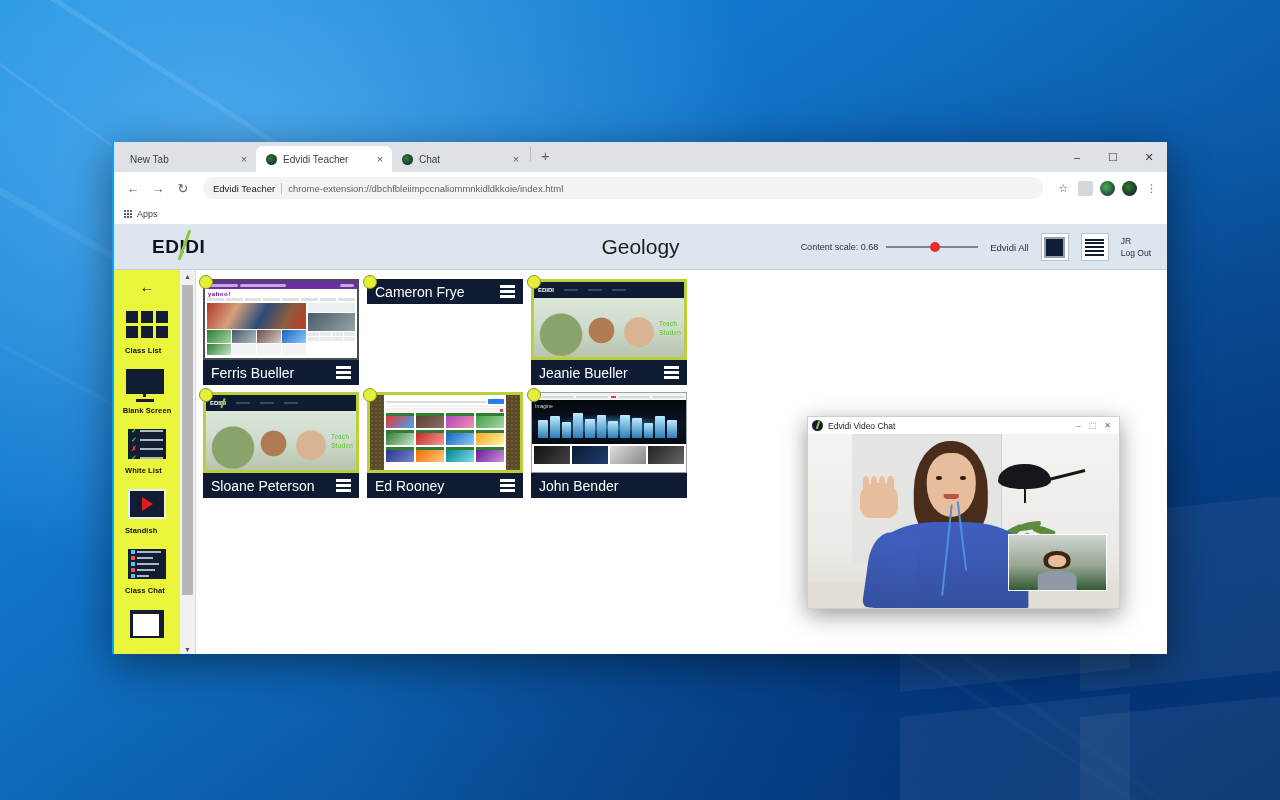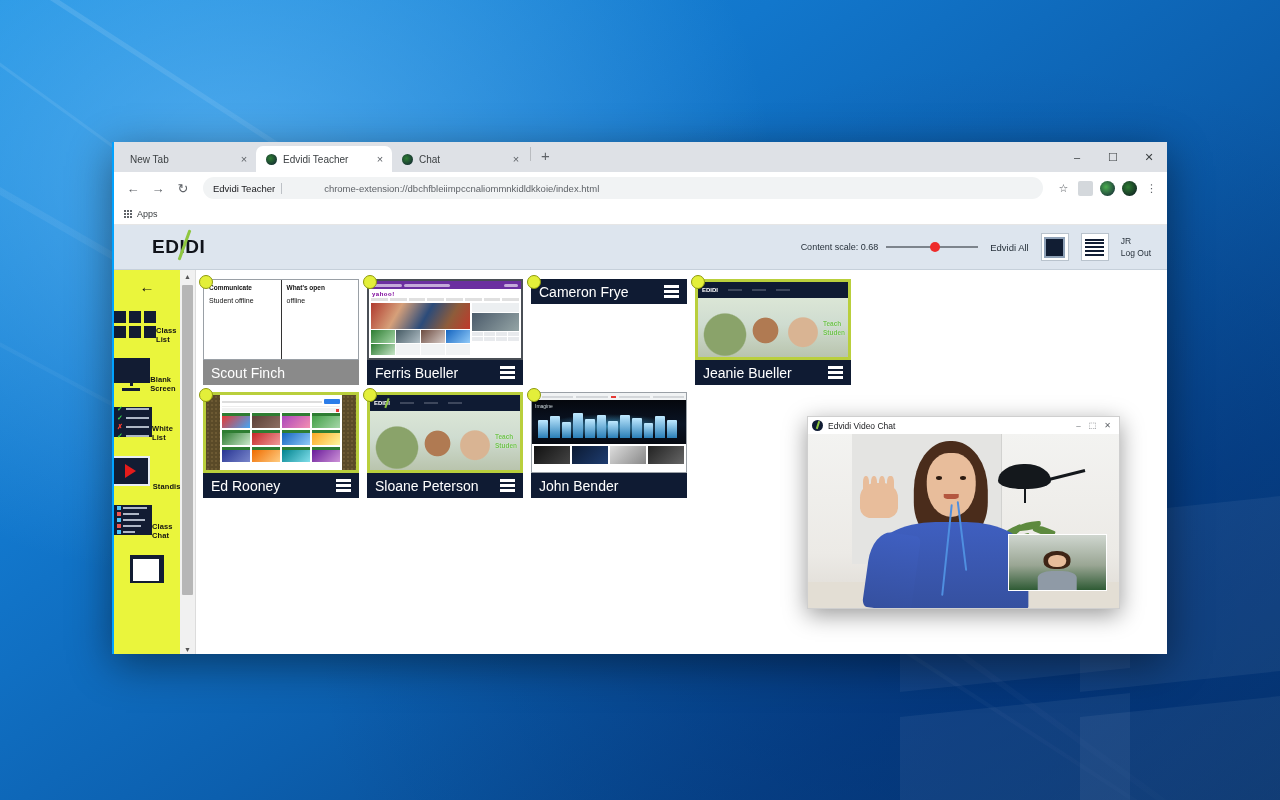--- a/index.html
+++ b/index.html
@@ -61,21 +61,21 @@
 
   
   .toolbar{height:32px;background:#ffffff;display:flex;align-items:center;padding:0 8px;gap:3px;}
   .navbtn{width:22px;height:22px;display:flex;align-items:center;justify-content:center;color:#5f6368;font-size:13px;}
   .omnibox{
     flex:1;height:22px;background:#f1f3f4;border-radius:11px;display:flex;align-items:center;
     padding:0 10px;font-size:9.5px;color:#202124;gap:6px;margin:0 6px;
   }
   .omnibox .site{color:#202124;}
   .omnibox .divider{width:1px;height:11px;background:#bdc1c6;}
-  .omnibox .url{color:#5f6368;margin-left:36px;}
+  .omnibox .url{color:#5f6368;}
   .tbicons{display:flex;align-items:center;gap:7px;padding-left:4px;}
   .tbicon{width:15px;height:15px;display:flex;align-items:center;justify-content:center;font-size:11px;color:#5f6368;}
 
   
   .bookmarks{height:20px;background:#fff;border-bottom:1px solid #e6e6e6;display:flex;align-items:center;padding:0 10px;gap:5px;}
   .bk-grid{display:grid;grid-template-columns:repeat(3,2px);grid-template-rows:repeat(3,2px);gap:1px;}
   .bk-grid i{background:#5f6368;width:2px;height:2px;display:block;}
   .bk-label{font-size:9px;color:#3c4043;}
 
   
@@ -107,21 +107,21 @@
   .userbox{font-size:8.5px;color:#27313b;line-height:1.45;text-align:left;}
 
   .appbody{display:flex;height:386px;}
 
   
   .sidebar{
     width:66px;background:#eaf53c;flex:0 0 66px;display:flex;flex-direction:column;
     align-items:center;padding-top:5px;overflow:hidden;
   }
   .backarrow{font-size:15px;color:#111;margin:3px 0 9px 0;}
-  .sbitem{display:flex;flex-direction:row;align-items:flex-end;margin-bottom:9px;}
+  .sbitem{display:flex;flex-direction:column;align-items:flex-start;margin-bottom:9px;}
   .sbicon{width:44px;height:40px;display:flex;align-items:center;justify-content:center;}
   .sblabel{font-size:7.5px;font-weight:bold;color:#111;margin-top:2px;letter-spacing:.1px;}
 
   .icn-grid{display:grid;grid-template-columns:repeat(3,12px);grid-template-rows:repeat(2,12px);gap:3px;}
   .icn-grid i{background:#121c33;display:block;}
   .icn-screen{width:38px;height:30px;position:relative;}
   .icn-screen .scr{width:38px;height:25px;background:#121c33;}
   .icn-screen .stand{width:18px;height:3px;background:#121c33;margin:2px auto 0;}
   .icn-screen .neck{width:3px;height:3px;background:#121c33;margin:0 auto;}
   .icn-list{width:38px;height:30px;background:#121c33;display:flex;flex-direction:column;justify-content:center;gap:2px;padding:3px 3px;box-sizing:border-box;}
@@ -405,20 +405,21 @@
     <span class="bk-label">Apps</span>
   </div>
 
   <div id="app">
 
     <div class="appheader">
       <div class="logo">
         <span>ED</span><span>IDI</span>
         <span class="slash"></span>
       </div>
+      <div class="apptitle">Geology</div>
 
       <div class="hdr-right">
         <div class="scalewrap">
           <span>Content scale: 0.68</span>
           <span class="slider">
             <span class="track"></span>
             <span class="knob"></span>
           </span>
         </div>
         <span class="selectall">Edvidi All</span>
@@ -546,38 +547,20 @@
         <div class="arw">▲</div>
         <div class="thumb"></div>
         <div class="arw bot">▼</div>
       </div>
 
       <div class="tilearea">
 
         <div class="tilerow">
 
 
-          <div class="tile">
-            <span class="dot"></span>
-            <div class="shot">
-              <div class="offline">
-                <div class="col">
-                  <div class="ttl">Communicate</div>
-                  <div class="val">Student offline</div>
-                </div>
-                <div class="col">
-                  <div class="ttl">What's open</div>
-                  <div class="val">offline</div>
-                </div>
-              </div>
-            </div>
-            <div class="namebar grey">
-              <span>Scout Finch</span>
-            </div>
-          </div>
 
           <div class="tile sel">
             <span class="dot"></span>
             <div class="shot">
               <div class="mini">
                 <div class="chrome-bar">
                   <span class="pill" style="width:30px"></span>
                     <span class="pill" style="width:46px"></span>
                   <span class="pill" style="width:14px;margin-left:auto"></span>
                 </div>
@@ -676,20 +659,48 @@
                 </span>
             </div>
           </div>
         </div>
 
         <div class="tilerow">
 
           <div class="tile hl">
             <span class="dot"></span>
             <div class="shot">
+              <div class="ed">
+                <div class="topnav">
+                  <span class="brand">EDIDI<span class="sl"></span></span>
+                  <span class="lnk"></span>
+                    <span class="lnk"></span>
+                    <span class="lnk"></span>
+                </div>
+                <div class="photo">
+                  <div class="ovl">
+                    <div>Teach</div>
+                      <div>Studen</div>
+                  </div>
+                </div>
+              </div>
+            </div>
+            <div class="namebar navy">
+              <span>Sloane Peterson</span>
+              <span class="burger">
+                  <i></i>
+                  <i></i>
+                  <i></i>
+                </span>
+            </div>
+          </div>
+
+          <div class="tile hl">
+            <span class="dot"></span>
+            <div class="shot">
               <div class="gm">
                 <div class="inner">
                   <div class="hdr">
                       <span class="t"></span>
                       <span class="b"></span>
                     </div>
                   <div class="bar">
                       <i></i>
                     </div>
                   <div class="grid">
@@ -740,48 +751,20 @@
                     <div class="cell">
                         <span class="lbl"></span>
                         <span class="img" style="background:linear-gradient(135deg,#6a1b9a,#ce93d8)"></span>
                       </div>
                   </div>
                 </div>
               </div>
             </div>
             <div class="namebar navy">
               <span>Ed Rooney</span>
-              <span class="burger">
-                  <i></i>
-                  <i></i>
-                  <i></i>
-                </span>
-            </div>
-          </div>
-
-          <div class="tile hl">
-            <span class="dot"></span>
-            <div class="shot">
-              <div class="ed">
-                <div class="topnav">
-                  <span class="brand">EDIDI<span class="sl"></span></span>
-                  <span class="lnk"></span>
-                    <span class="lnk"></span>
-                    <span class="lnk"></span>
-                </div>
-                <div class="photo">
-                  <div class="ovl">
-                    <div>Teach</div>
-                      <div>Studen</div>
-                  </div>
-                </div>
-              </div>
-            </div>
-            <div class="namebar navy">
-              <span>Sloane Peterson</span>
               <span class="burger">
                   <i></i>
                   <i></i>
                   <i></i>
                 </span>
             </div>
           </div>
 
 
           <div class="tile">

